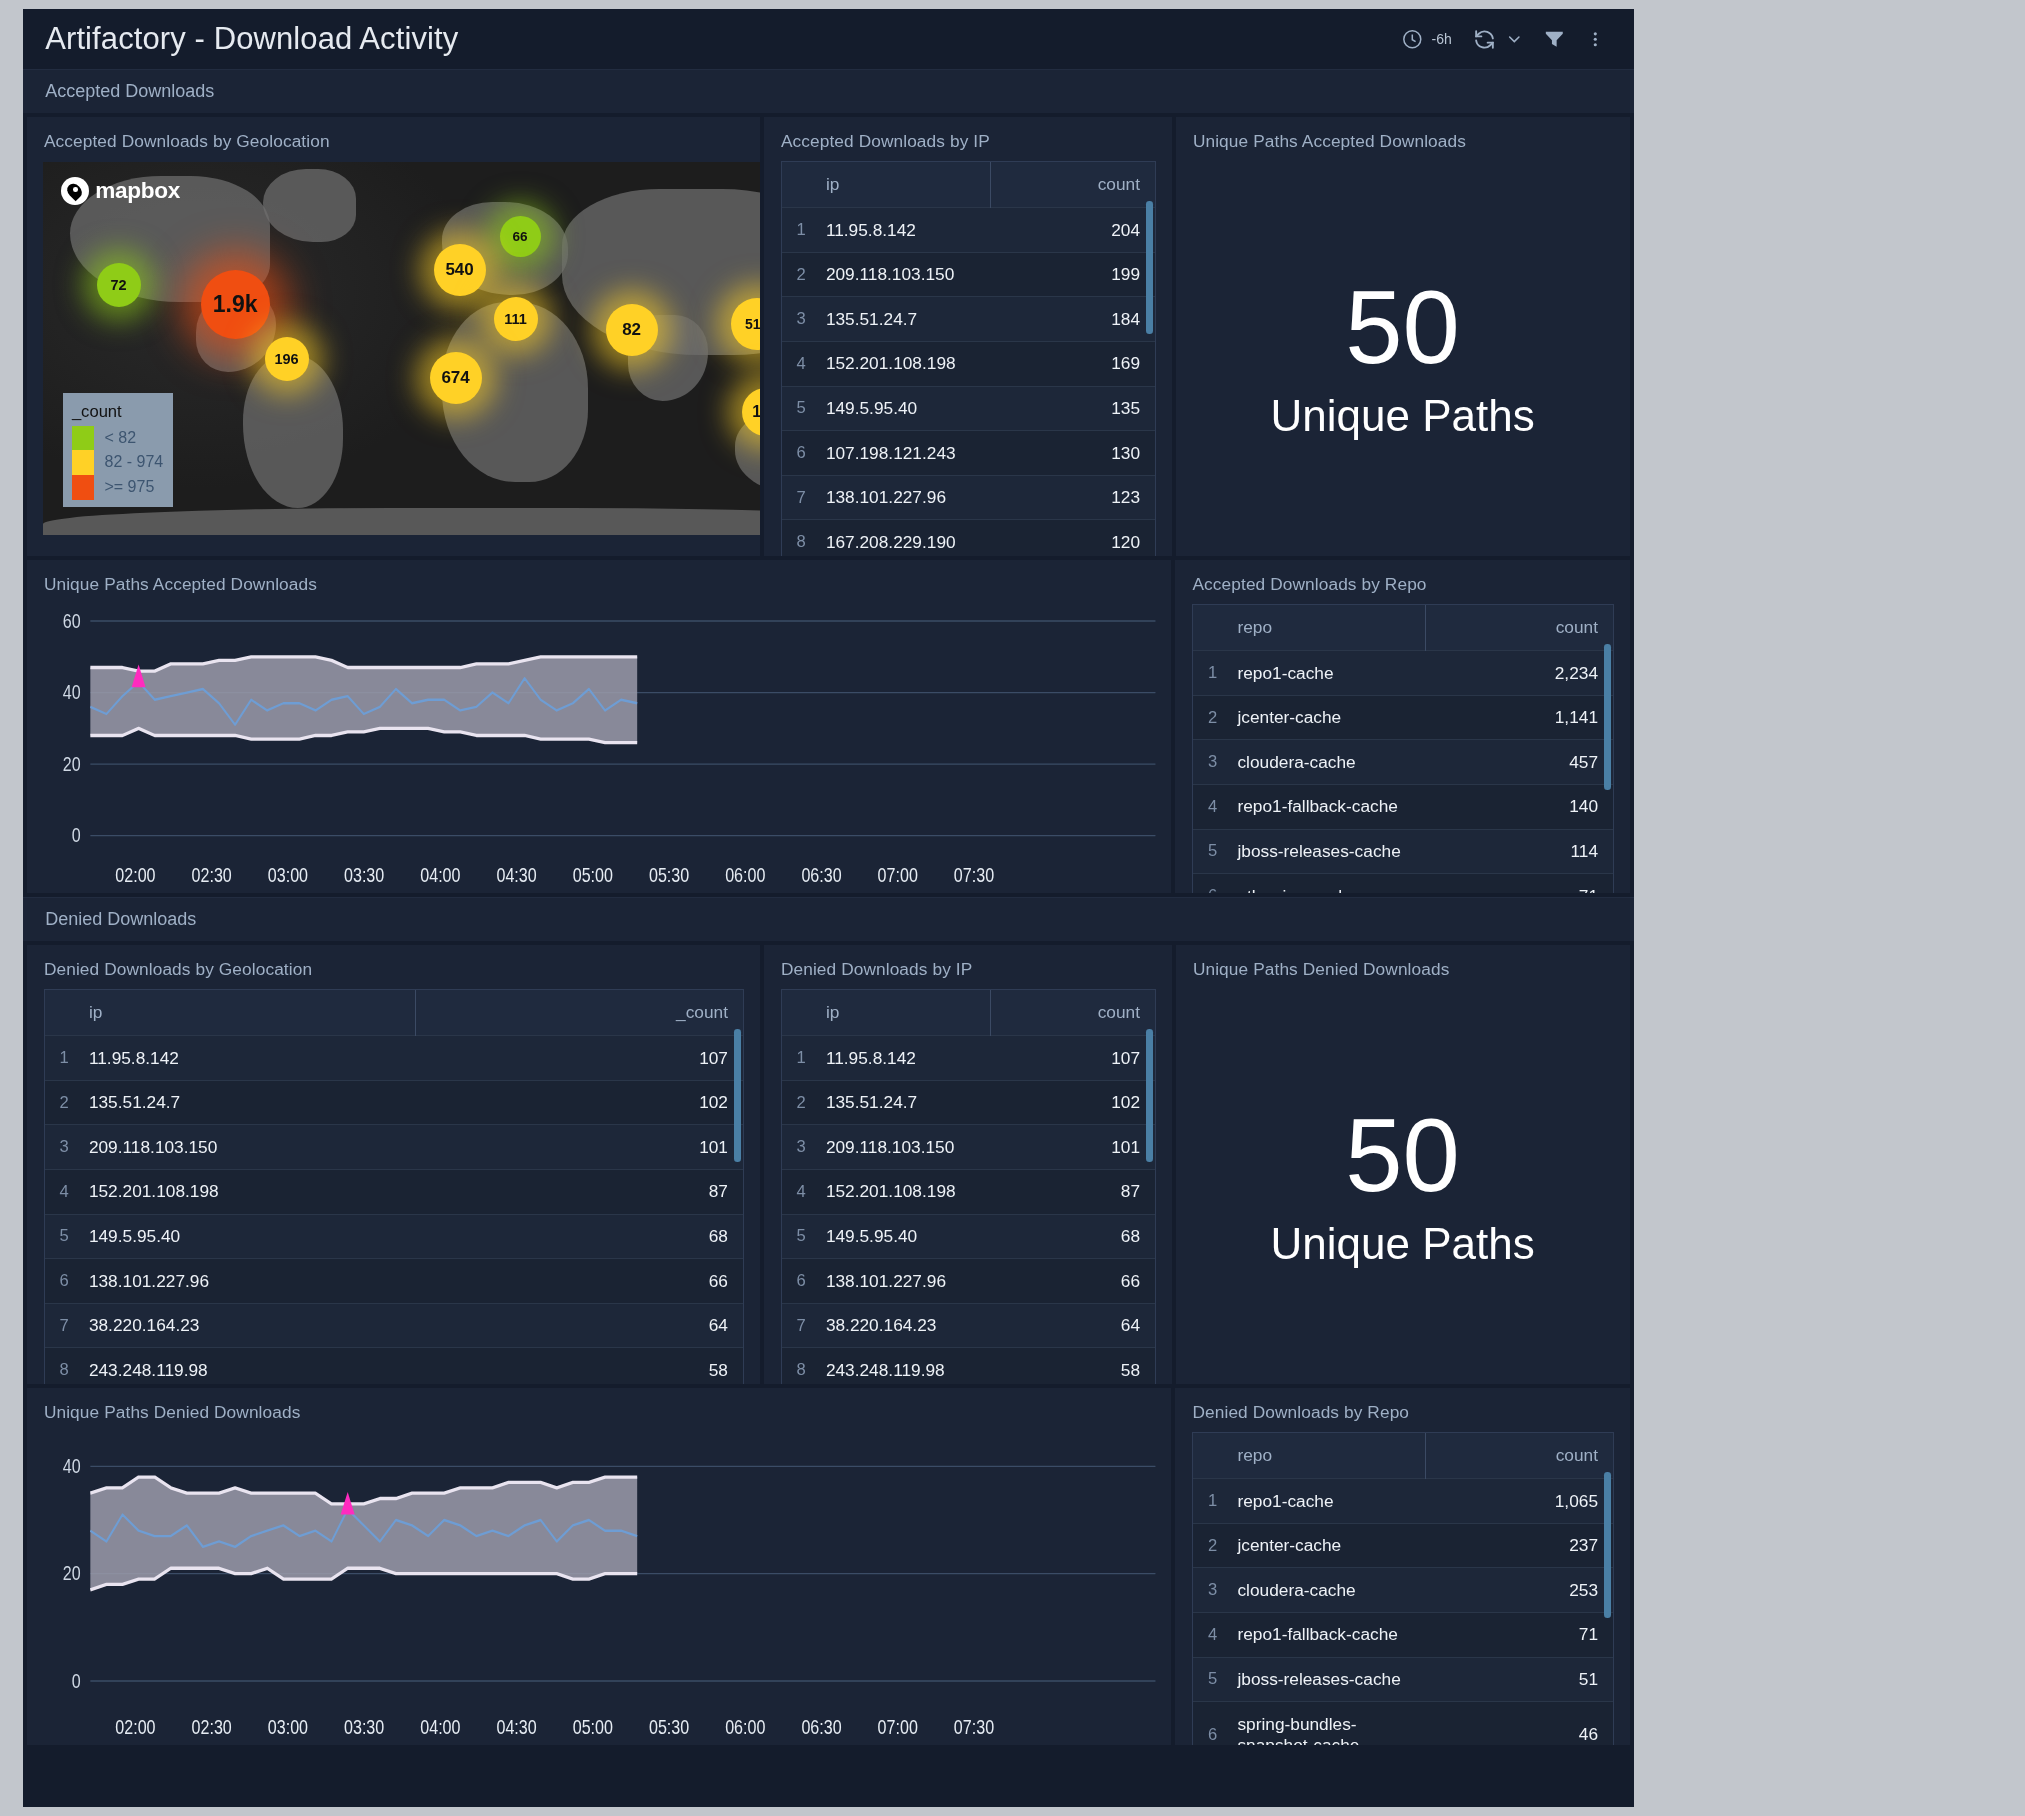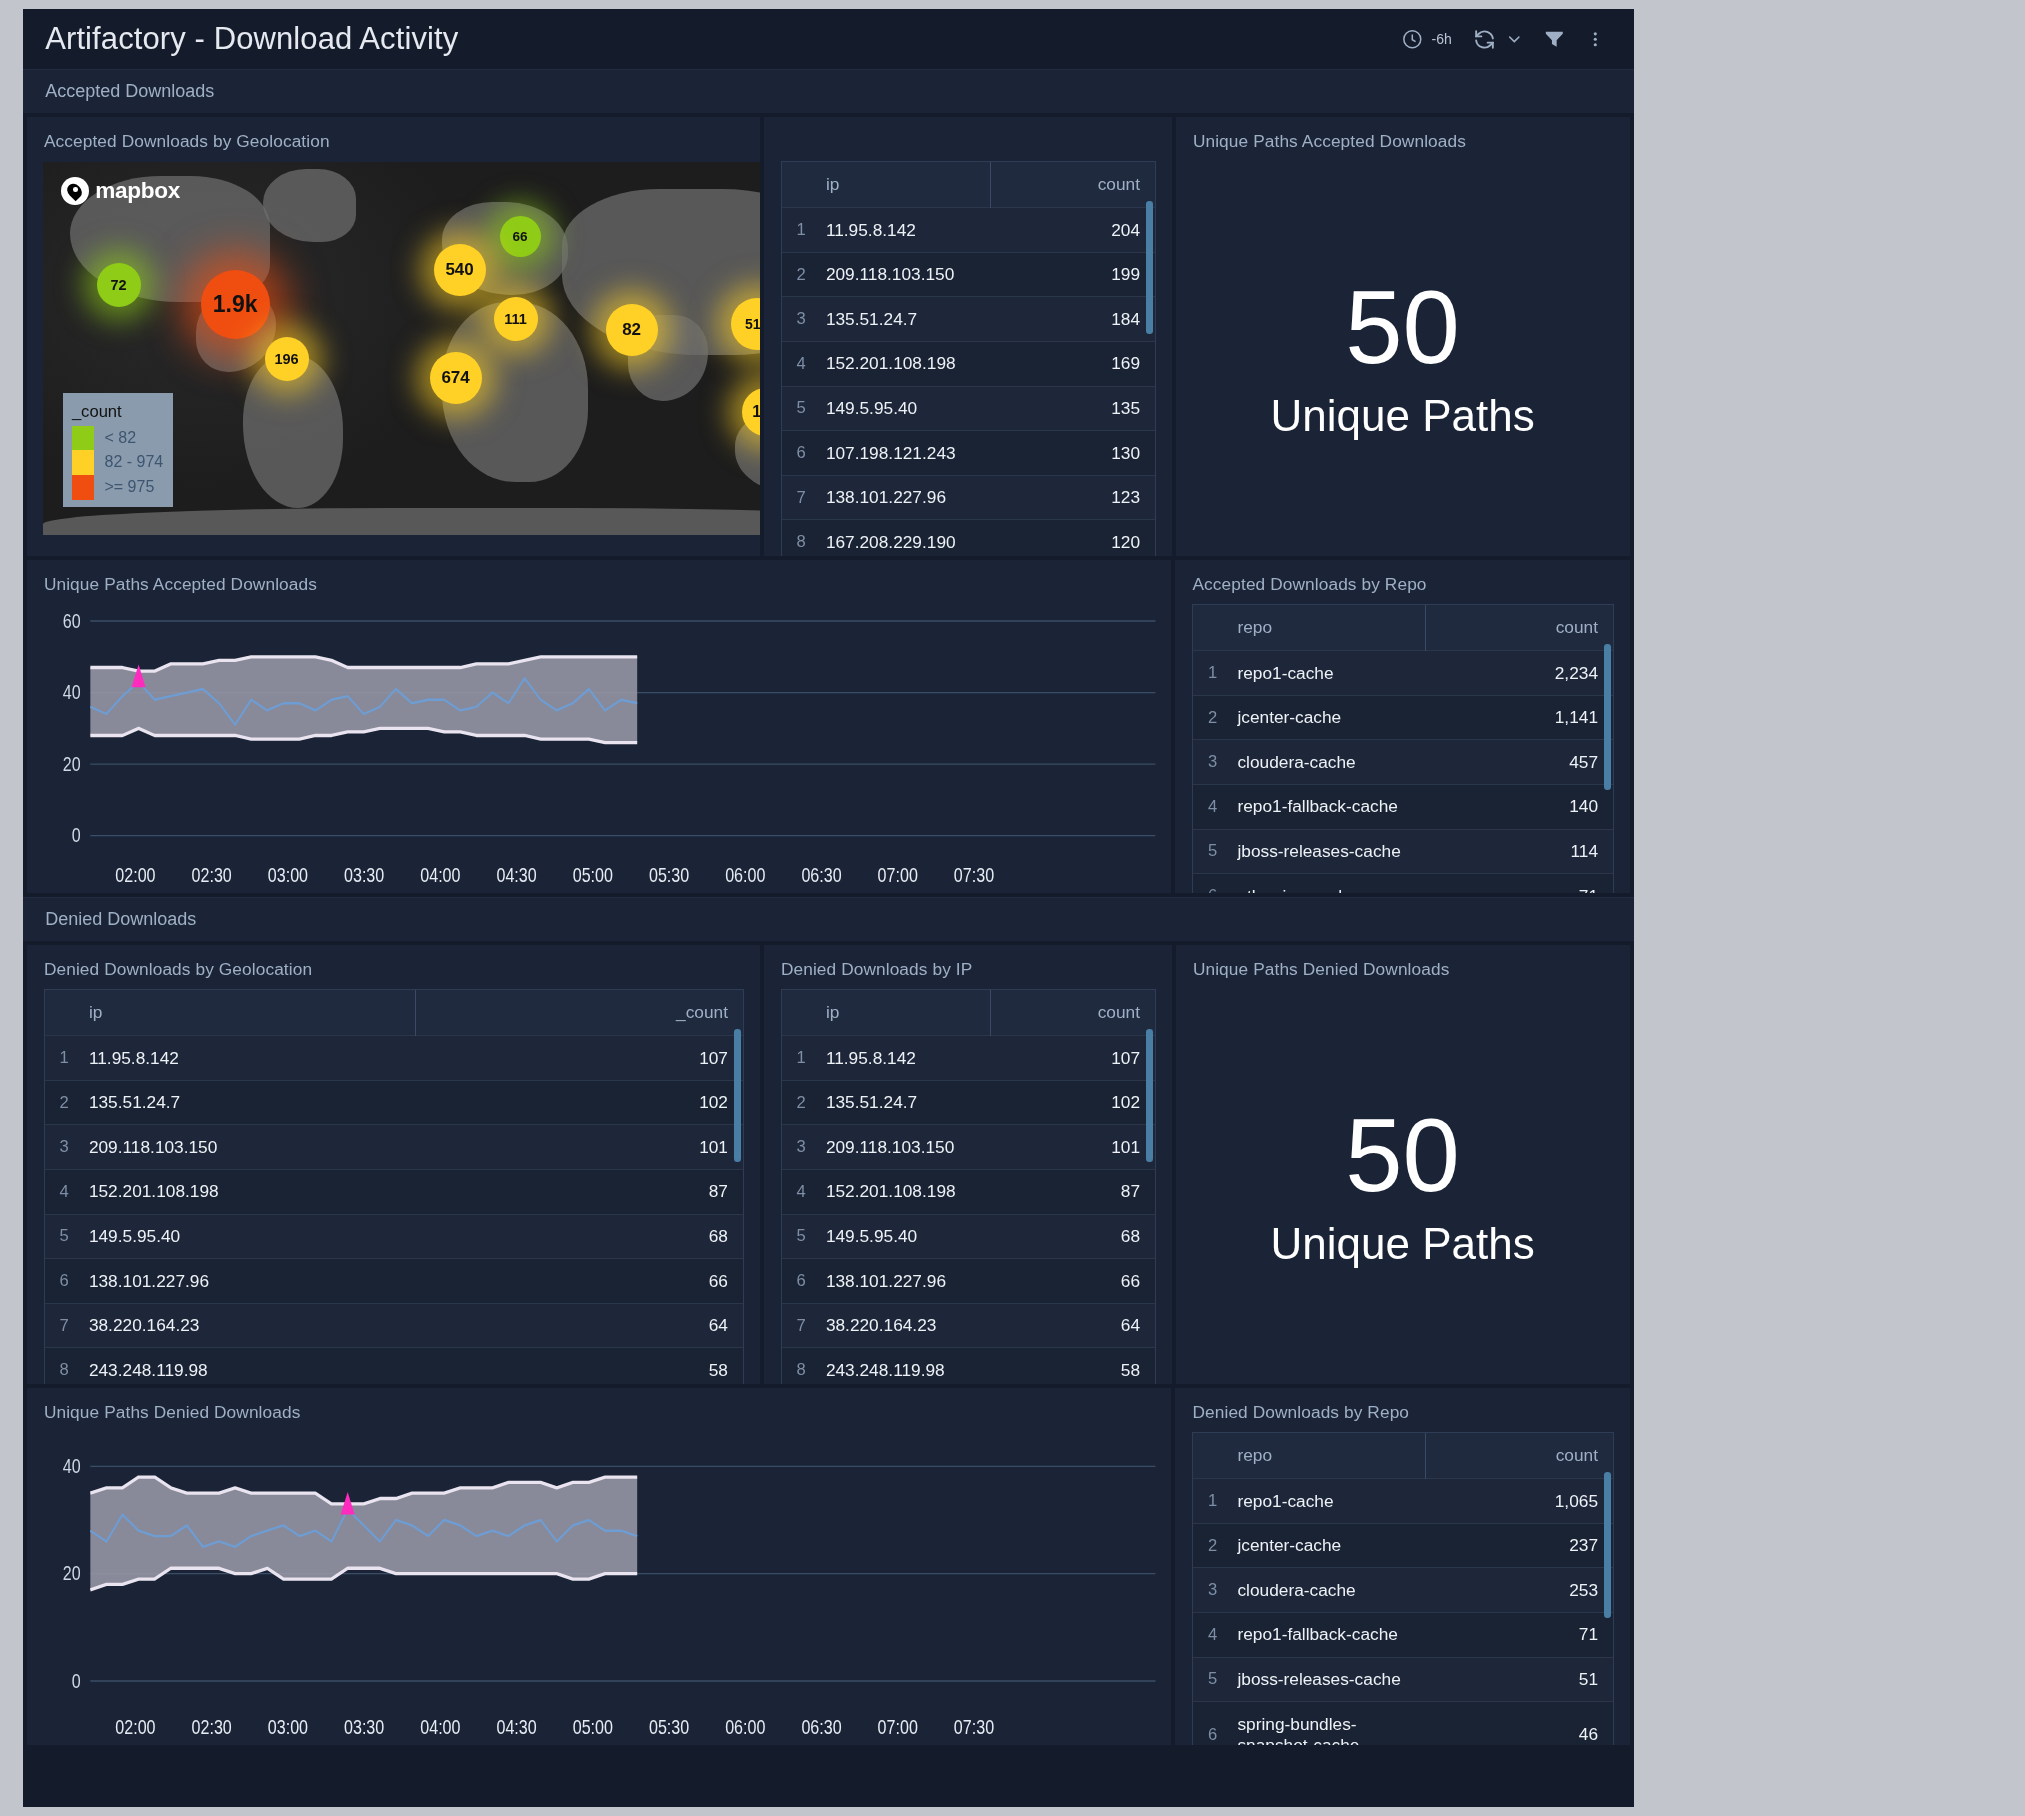--- a/index.html
+++ b/index.html
@@ -224,20 +224,21 @@
 
         <div class="attrib">
           <span>© Mapbox</span>
           <span>© OpenStreetMap</span>
           <span class="bold">Improve this map</span>
         </div>
       </div>
     </div>
 
     <div class="panel tbl-panel-ip">
+      <div class="panel-title">Accepted Downloads by IP</div>
       <div class="tbl-wrap">
         <table class="tbl">
           <thead>
               <tr>
             <th class="c-num"></th>
             <th>ip</th>
             <th class="c-val">count</th>
           </tr>
             </thead>
           <tbody id="tb-accepted-ip">

